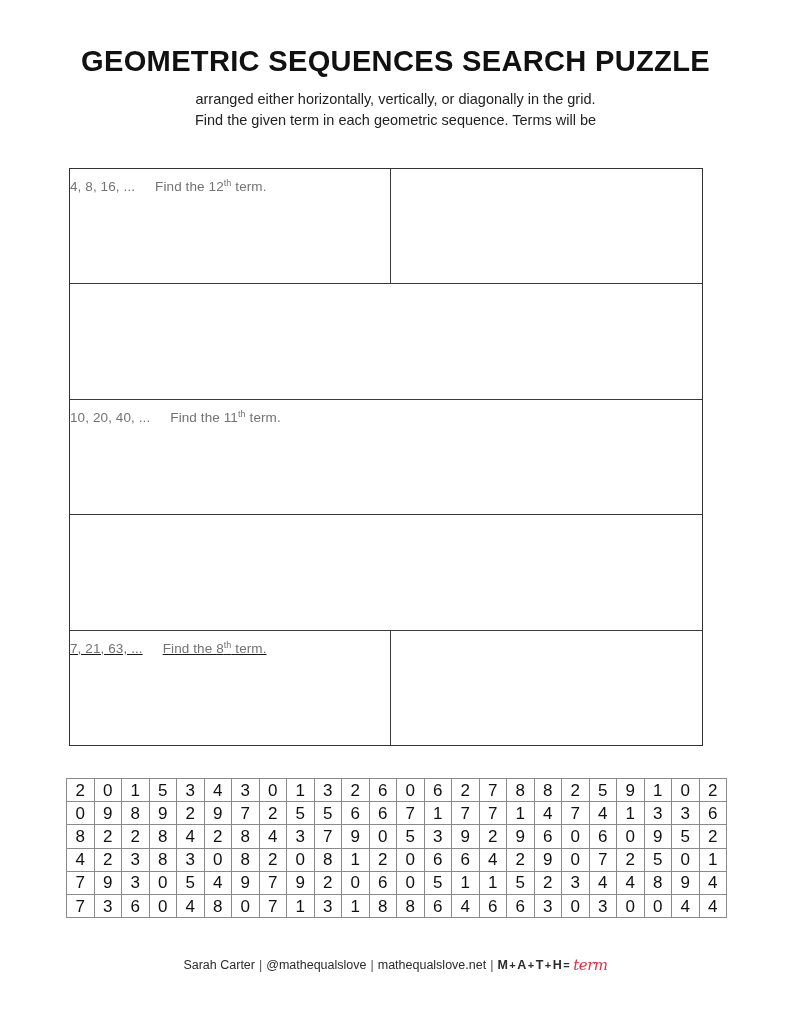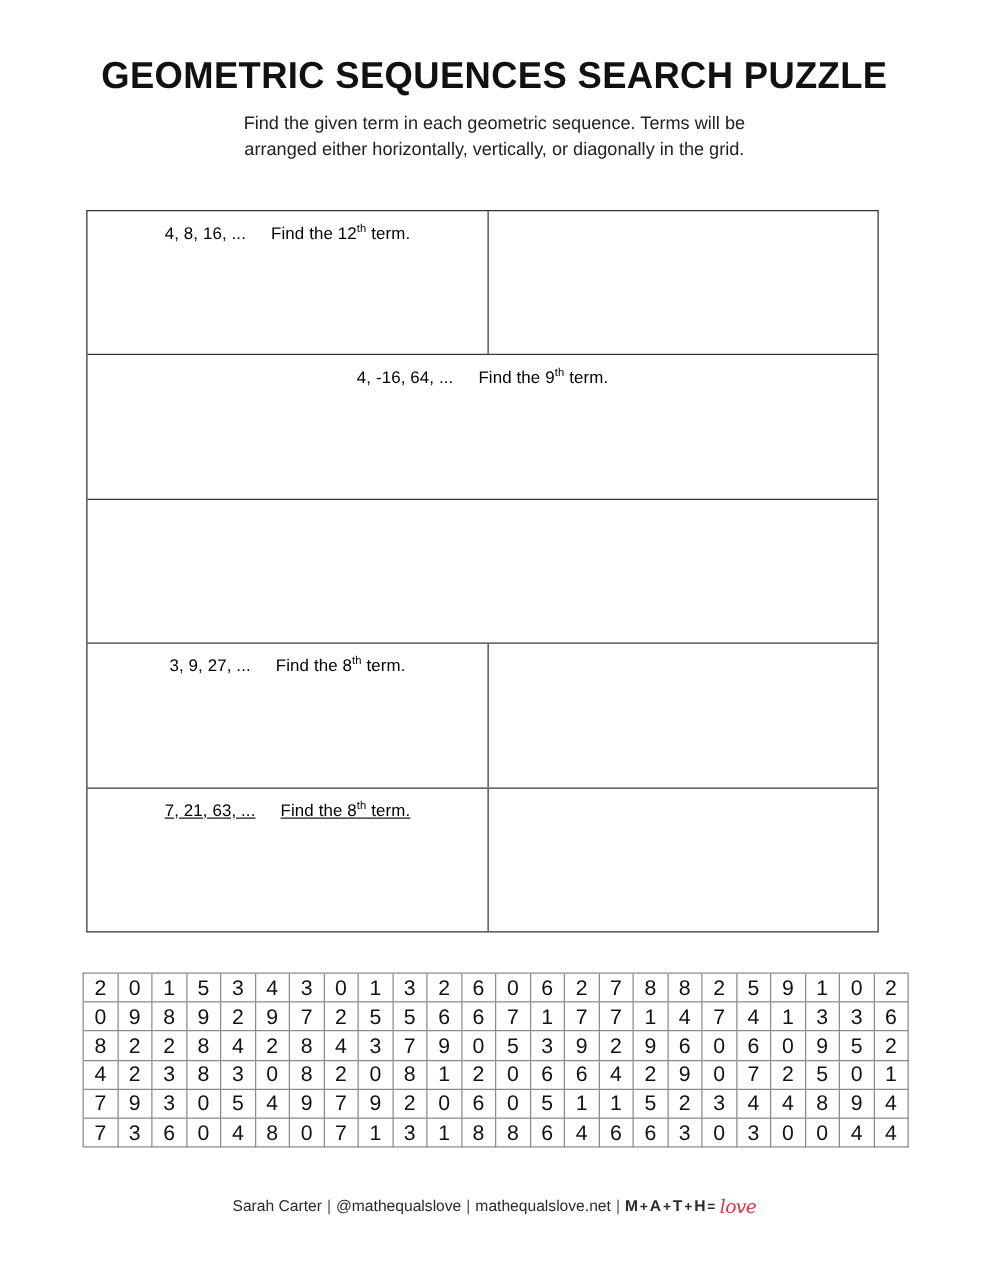--- a/index.html
+++ b/index.html
@@ -75,23 +75,22 @@
   }
   .pcell.left {
     width: 321px;
     border-right: 1.3px solid #3a3a3a;
   }
   .pcell.right {
     flex: 1 1 auto;
   }
   .ptext {
     font-size: 13.5px;
-    color: #000000;
+    color: #737373;
     white-space: nowrap;
-    text-align: center;
     letter-spacing: 0.1px;
   }
   .seq { }
   .gap { display: inline-block; width: 20px; }
   .ord sup {
     font-size: 9px;
     vertical-align: super;
     line-height: 0;
   }
 
@@ -160,46 +159,43 @@
   }
 </style>
 </head>
 <body>
 
 <div class="page">
 
   <div class="header">
     <h1 class="title">GEOMETRIC SEQUENCES SEARCH PUZZLE</h1>
     <div class="subtitle">
+      <div>arranged either horizontally, vertically, or diagonally in the grid.</div>
       <div>Find the given term in each geometric sequence. Terms will be</div>
-      <div>arranged either horizontally, vertically, or diagonally in the grid.</div>
     </div>
   </div>
 
   <div class="problem-table">
 
     <div class="prow">
       <div class="pcell left">
         <div class="ptext"><span class="seq">4, 8, 16, ...</span><span class="gap"></span><span>Find the </span><span class="ord"><span>12</span><sup>th</sup></span><span> term.</span></div>
       </div>
     </div>
 
     <div class="prow">
+    </div>
+
+    <div class="prow">
       <div class="pcell right">
-        <div class="ptext"><span class="seq">4, -16, 64, ...</span><span class="gap"></span><span>Find the </span><span class="ord"><span>9</span><sup>th</sup></span><span> term.</span></div>
-      </div>
-    </div>
-
-    <div class="prow">
-    </div>
-
-    <div class="prow">
-      <div class="pcell left">
-        <div class="ptext"><span class="seq">3, 9, 27, ...</span><span class="gap"></span><span>Find the </span><span class="ord"><span>8</span><sup>th</sup></span><span> term.</span></div>
-      </div>
+        <div class="ptext"><span class="seq">10, 20, 40, ...</span><span class="gap"></span><span>Find the </span><span class="ord"><span>11</span><sup>th</sup></span><span> term.</span></div>
+      </div>
+    </div>
+
+    <div class="prow">
     </div>
 
     <div class="prow">
       <div class="pcell left">
         <div class="ptext"><span class="seq">7, 21, 63, ...</span><span class="gap"></span><span>Find the </span><span class="ord"><span>8</span><sup>th</sup></span><span> term.</span></div>
       </div>
     </div>
 
   </div>
 
@@ -356,16 +352,16 @@
         <div class="gcell">0</div>
         <div class="gcell">3</div>
         <div class="gcell">0</div>
         <div class="gcell">0</div>
         <div class="gcell">4</div>
         <div class="gcell">4</div>
       </div>
     </div>
 
   <div class="footer">
-    <span>Sarah Carter</span><span class="sep">|</span><span>@mathequalslove</span><span class="sep">|</span><span>mathequalslove.net</span><span class="sep">|</span><span class="mathlove"><span>M</span><span class="plus">+</span><span>A</span><span class="plus">+</span><span>T</span><span class="plus">+</span><span>H</span><span class="plus">=</span><span class="love-script">love</span></span>
+    <span>Sarah Carter</span><span class="sep">|</span><span>@mathequalslove</span><span class="sep">|</span><span>mathequalslove.net</span><span class="sep">|</span><span class="mathlove"><span>M</span><span class="plus">+</span><span>A</span><span class="plus">+</span><span>T</span><span class="plus">+</span><span>H</span><span class="plus">=</span><span class="love-script">term</span></span>
   </div>
 
 </div>
 
 </body></html>

